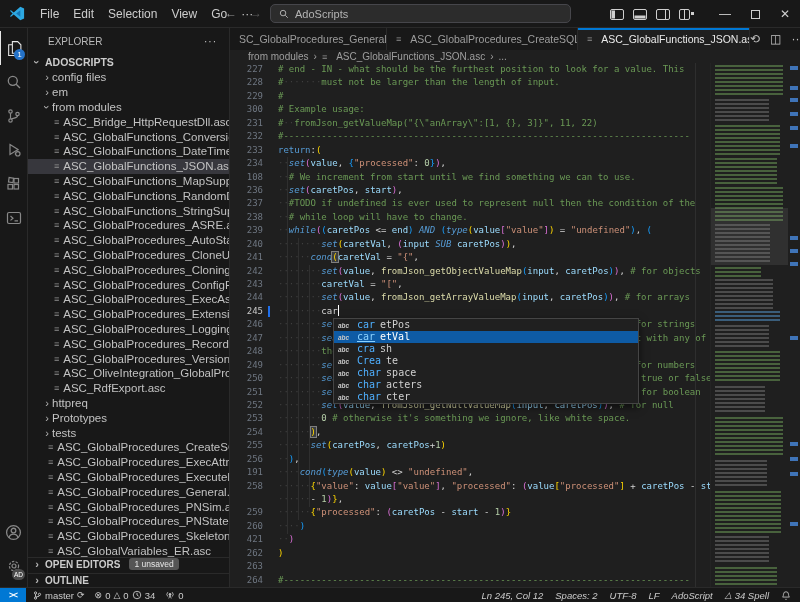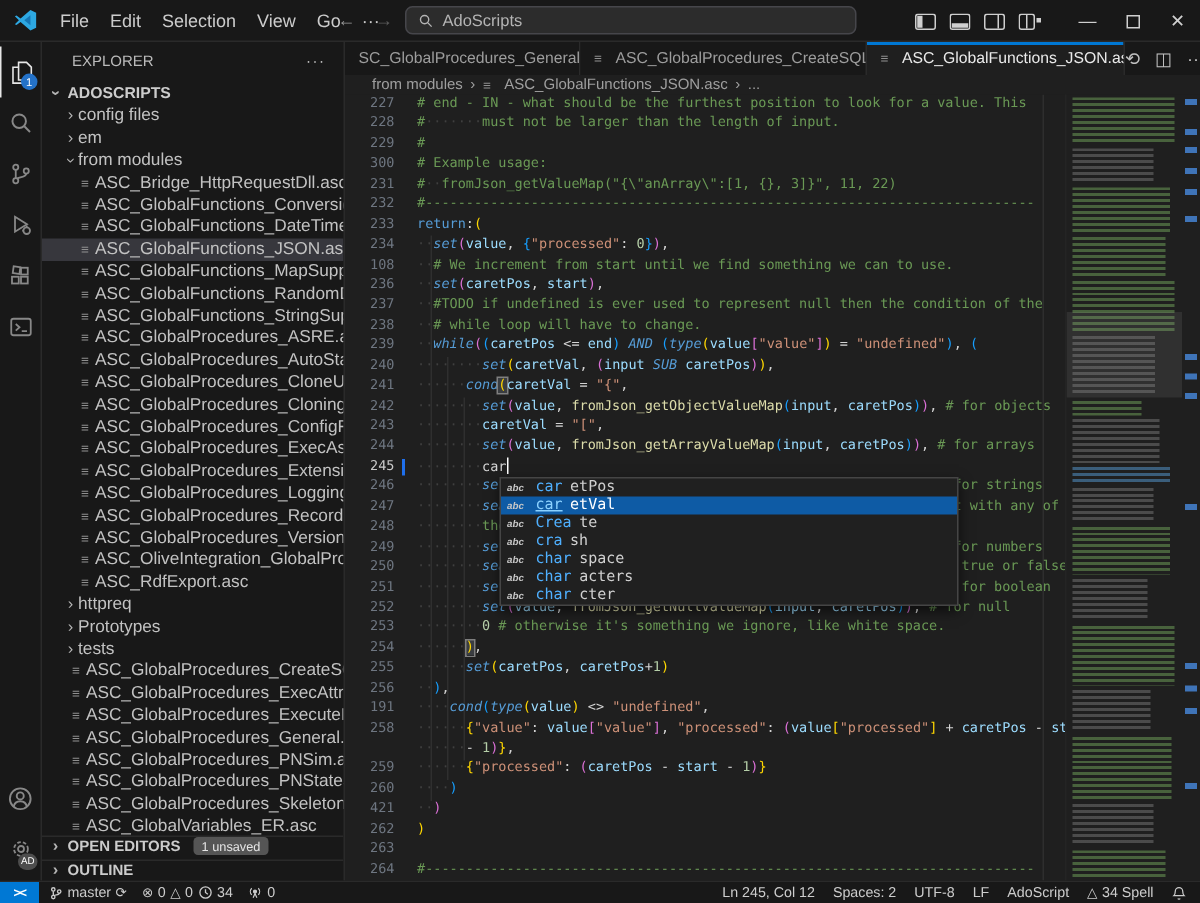--- a/index.html
+++ b/index.html
@@ -119,21 +119,21 @@
 
   
   .statusbar { height:15px; background:#181818; border-top:1px solid #2a2a2a;
     display:flex; align-items:center; font-size:9.5px; color:#cccccc; }
   .remote { width:26px; height:100%; background:#0078d4; color:#ffffff; display:flex;
     align-items:center; justify-content:center; font-size:8.5px; font-weight:bold;
     letter-spacing:-1px; }
   .sb-left { display:flex; align-items:center; gap:10px; padding-left:7px; }
   .seg { display:flex; align-items:center; gap:3px; white-space:nowrap; }
   .seg svg { display:block; }
-  .sb-right { margin-left:auto; display:flex; align-items:center; gap:12px; padding-right:9px; }
+  .sb-right { margin-left:auto; display:flex; align-items:center; gap:12px; padding-right:9px;font-style:italic; }
   .glyph { font-size:9px; }
 </style>
 </head>
 <body>
 
 <div class="titlebar">
   <svg class="vscode-logo" viewBox="0 0 16 16">
     <path fill="#2da8e2" d="M11.3 0.7 L4.7 6.4 L2 4.3 L0.9 4.8 L3.6 7.5 L0.9 10.2 L2 10.7 L4.7 8.6 L11.3 14.3 L15.1 12.5 L15.1 2.5 Z"></path>
     <path fill="#1576b5" d="M11.3 4.2 L7.2 7.5 L11.3 10.8 Z"></path>
   </svg>
@@ -481,27 +481,27 @@
               <span class="sg-match">car</span>
               <span>etPos</span>
             </div>
             <div class="sg-row sel">
               <span class="sg-abc">abc</span>
               <span class="sg-match">car</span>
               <span>etVal</span>
             </div>
             <div class="sg-row">
               <span class="sg-abc">abc</span>
-              <span class="sg-match">Crea</span>
-              <span>te</span>
+              <span class="sg-match">cra</span>
+              <span>sh</span>
             </div>
             <div class="sg-row">
               <span class="sg-abc">abc</span>
-              <span class="sg-match">cra</span>
-              <span>sh</span>
+              <span class="sg-match">Crea</span>
+              <span>te</span>
             </div>
             <div class="sg-row">
               <span class="sg-abc">abc</span>
               <span class="sg-match">char</span>
               <span>space</span>
             </div>
             <div class="sg-row">
               <span class="sg-abc">abc</span>
               <span class="sg-match">char</span>
               <span>acters</span>

